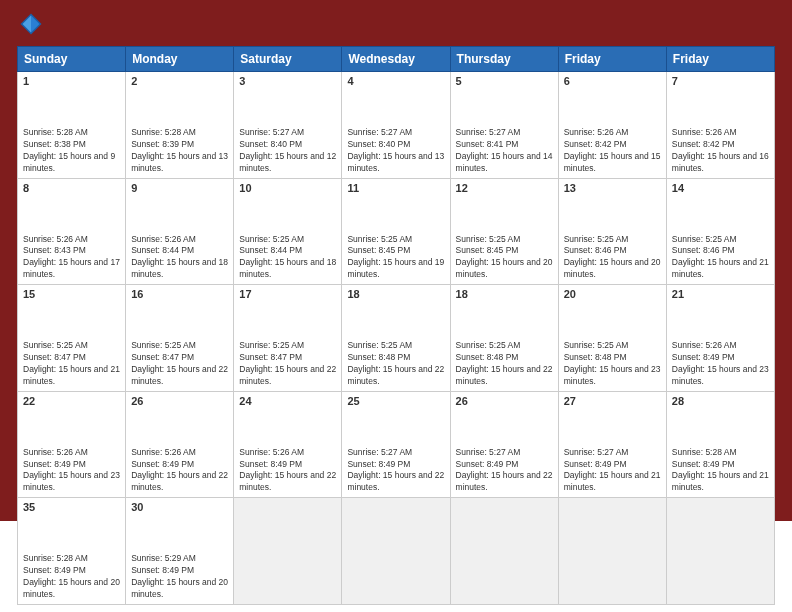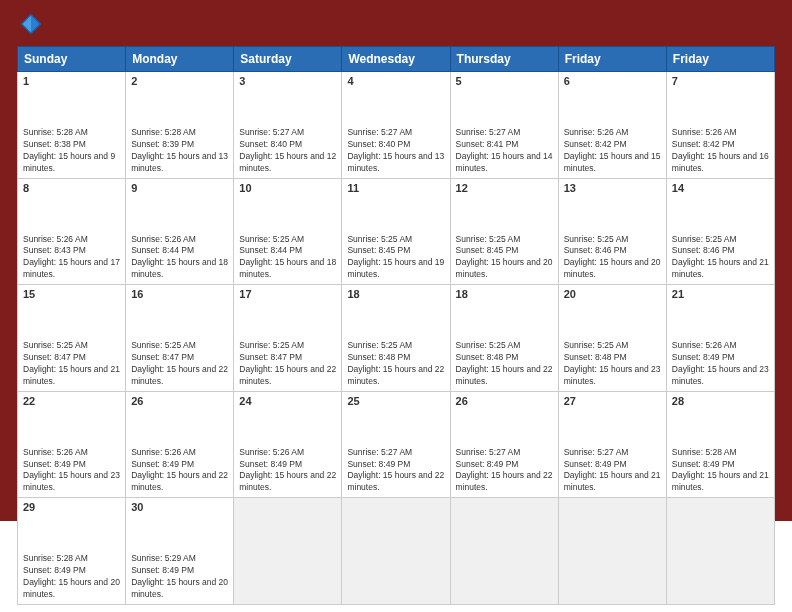--- a/index.html
+++ b/index.html
@@ -353,21 +353,21 @@
           <span class="day-num">28</span>
           <div class="day-info">
             <span>Sunrise: 5:28 AM</span><br>
             <span>Sunset: 8:49 PM</span><br>
             <span>Daylight: 15 hours and 21 minutes.</span>
           </div>
           </td>
         </tr>
         <tr>
           <td>
-          <span class="day-num">29</span>
+          <span class="day-num">35</span>
           <div class="day-info">
             <span>Sunrise: 5:28 AM</span><br>
             <span>Sunset: 8:49 PM</span><br>
             <span>Daylight: 15 hours and 20 minutes.</span>
           </div>
           </td>
           <td>
           <span class="day-num">30</span>
           <div class="day-info">
             <span>Sunrise: 5:29 AM</span><br>

